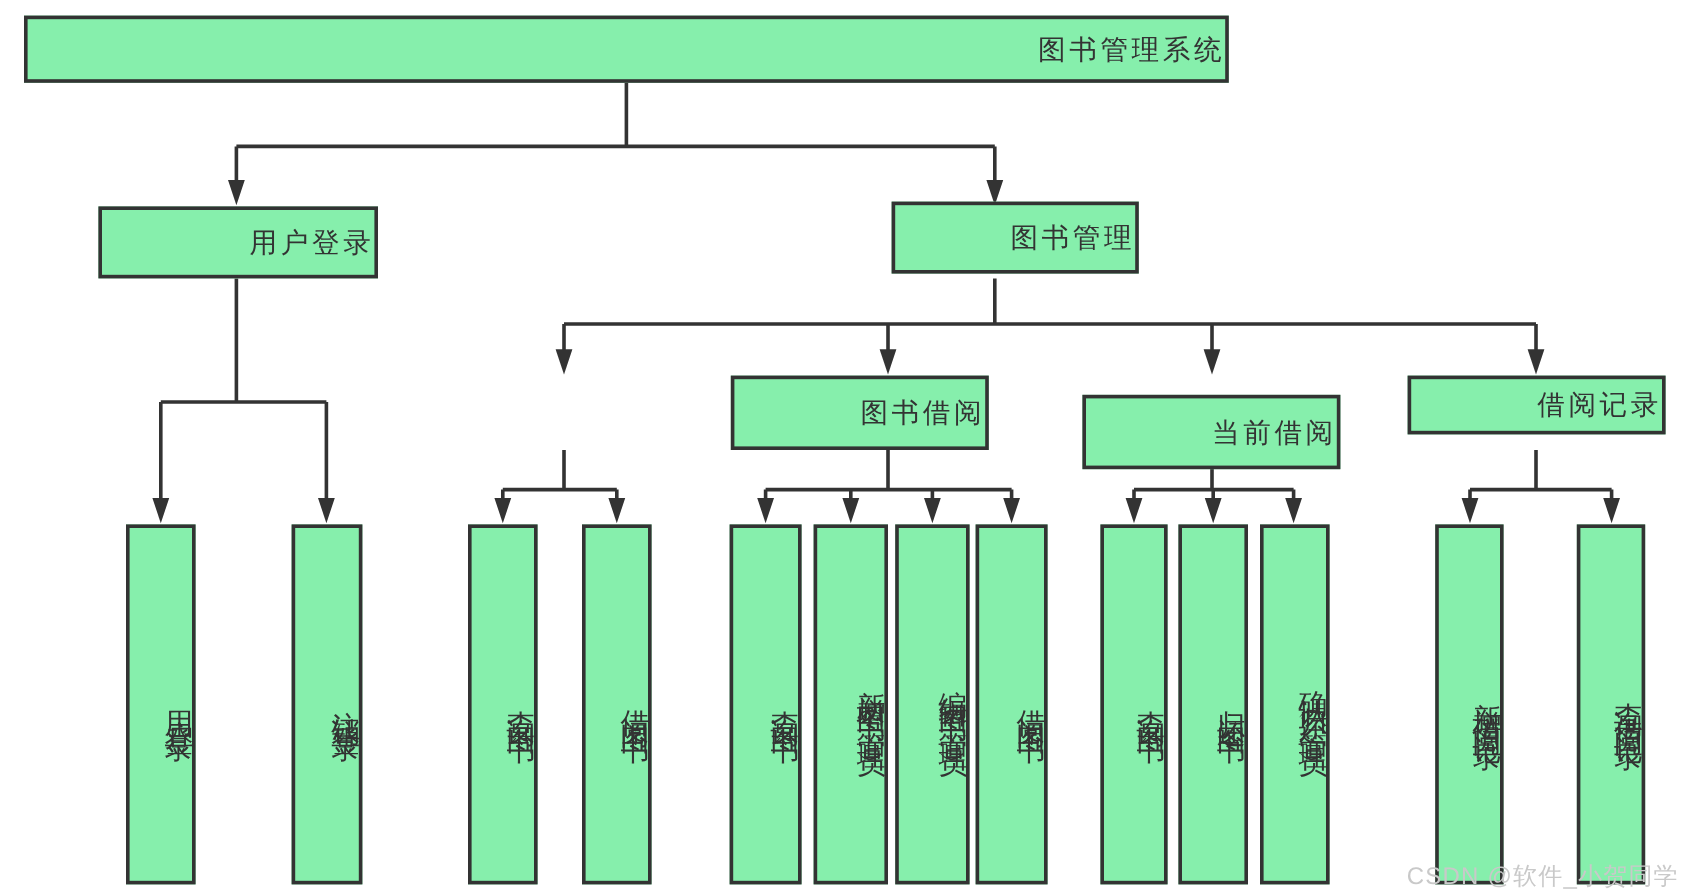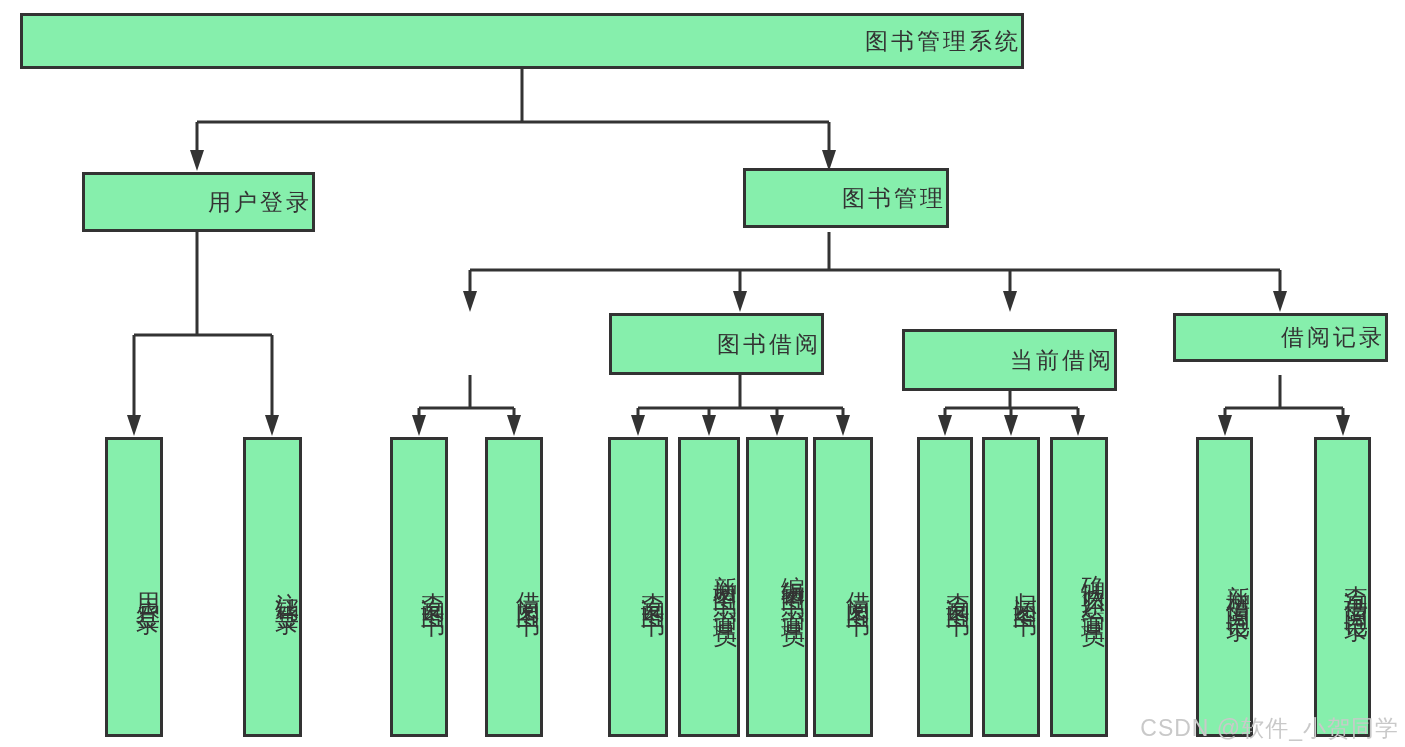--- a/index.html
+++ b/index.html
@@ -42,21 +42,21 @@
     text-orientation: mixed;
     font-size: 24px;
     letter-spacing: 7px;
     line-height: 1;
     color: #333333;
   }
   .watermark {
     position: absolute;
     right: 6px;
     bottom: 3px;
-    font-size: 23px;
+    font-size: 20px;
     color: #c9c9c9;
     letter-spacing: 1px;
     z-index: 5;
     white-space: nowrap;
   }
 </style>
 </head>
 <body>
 
 <div class="canvas">

